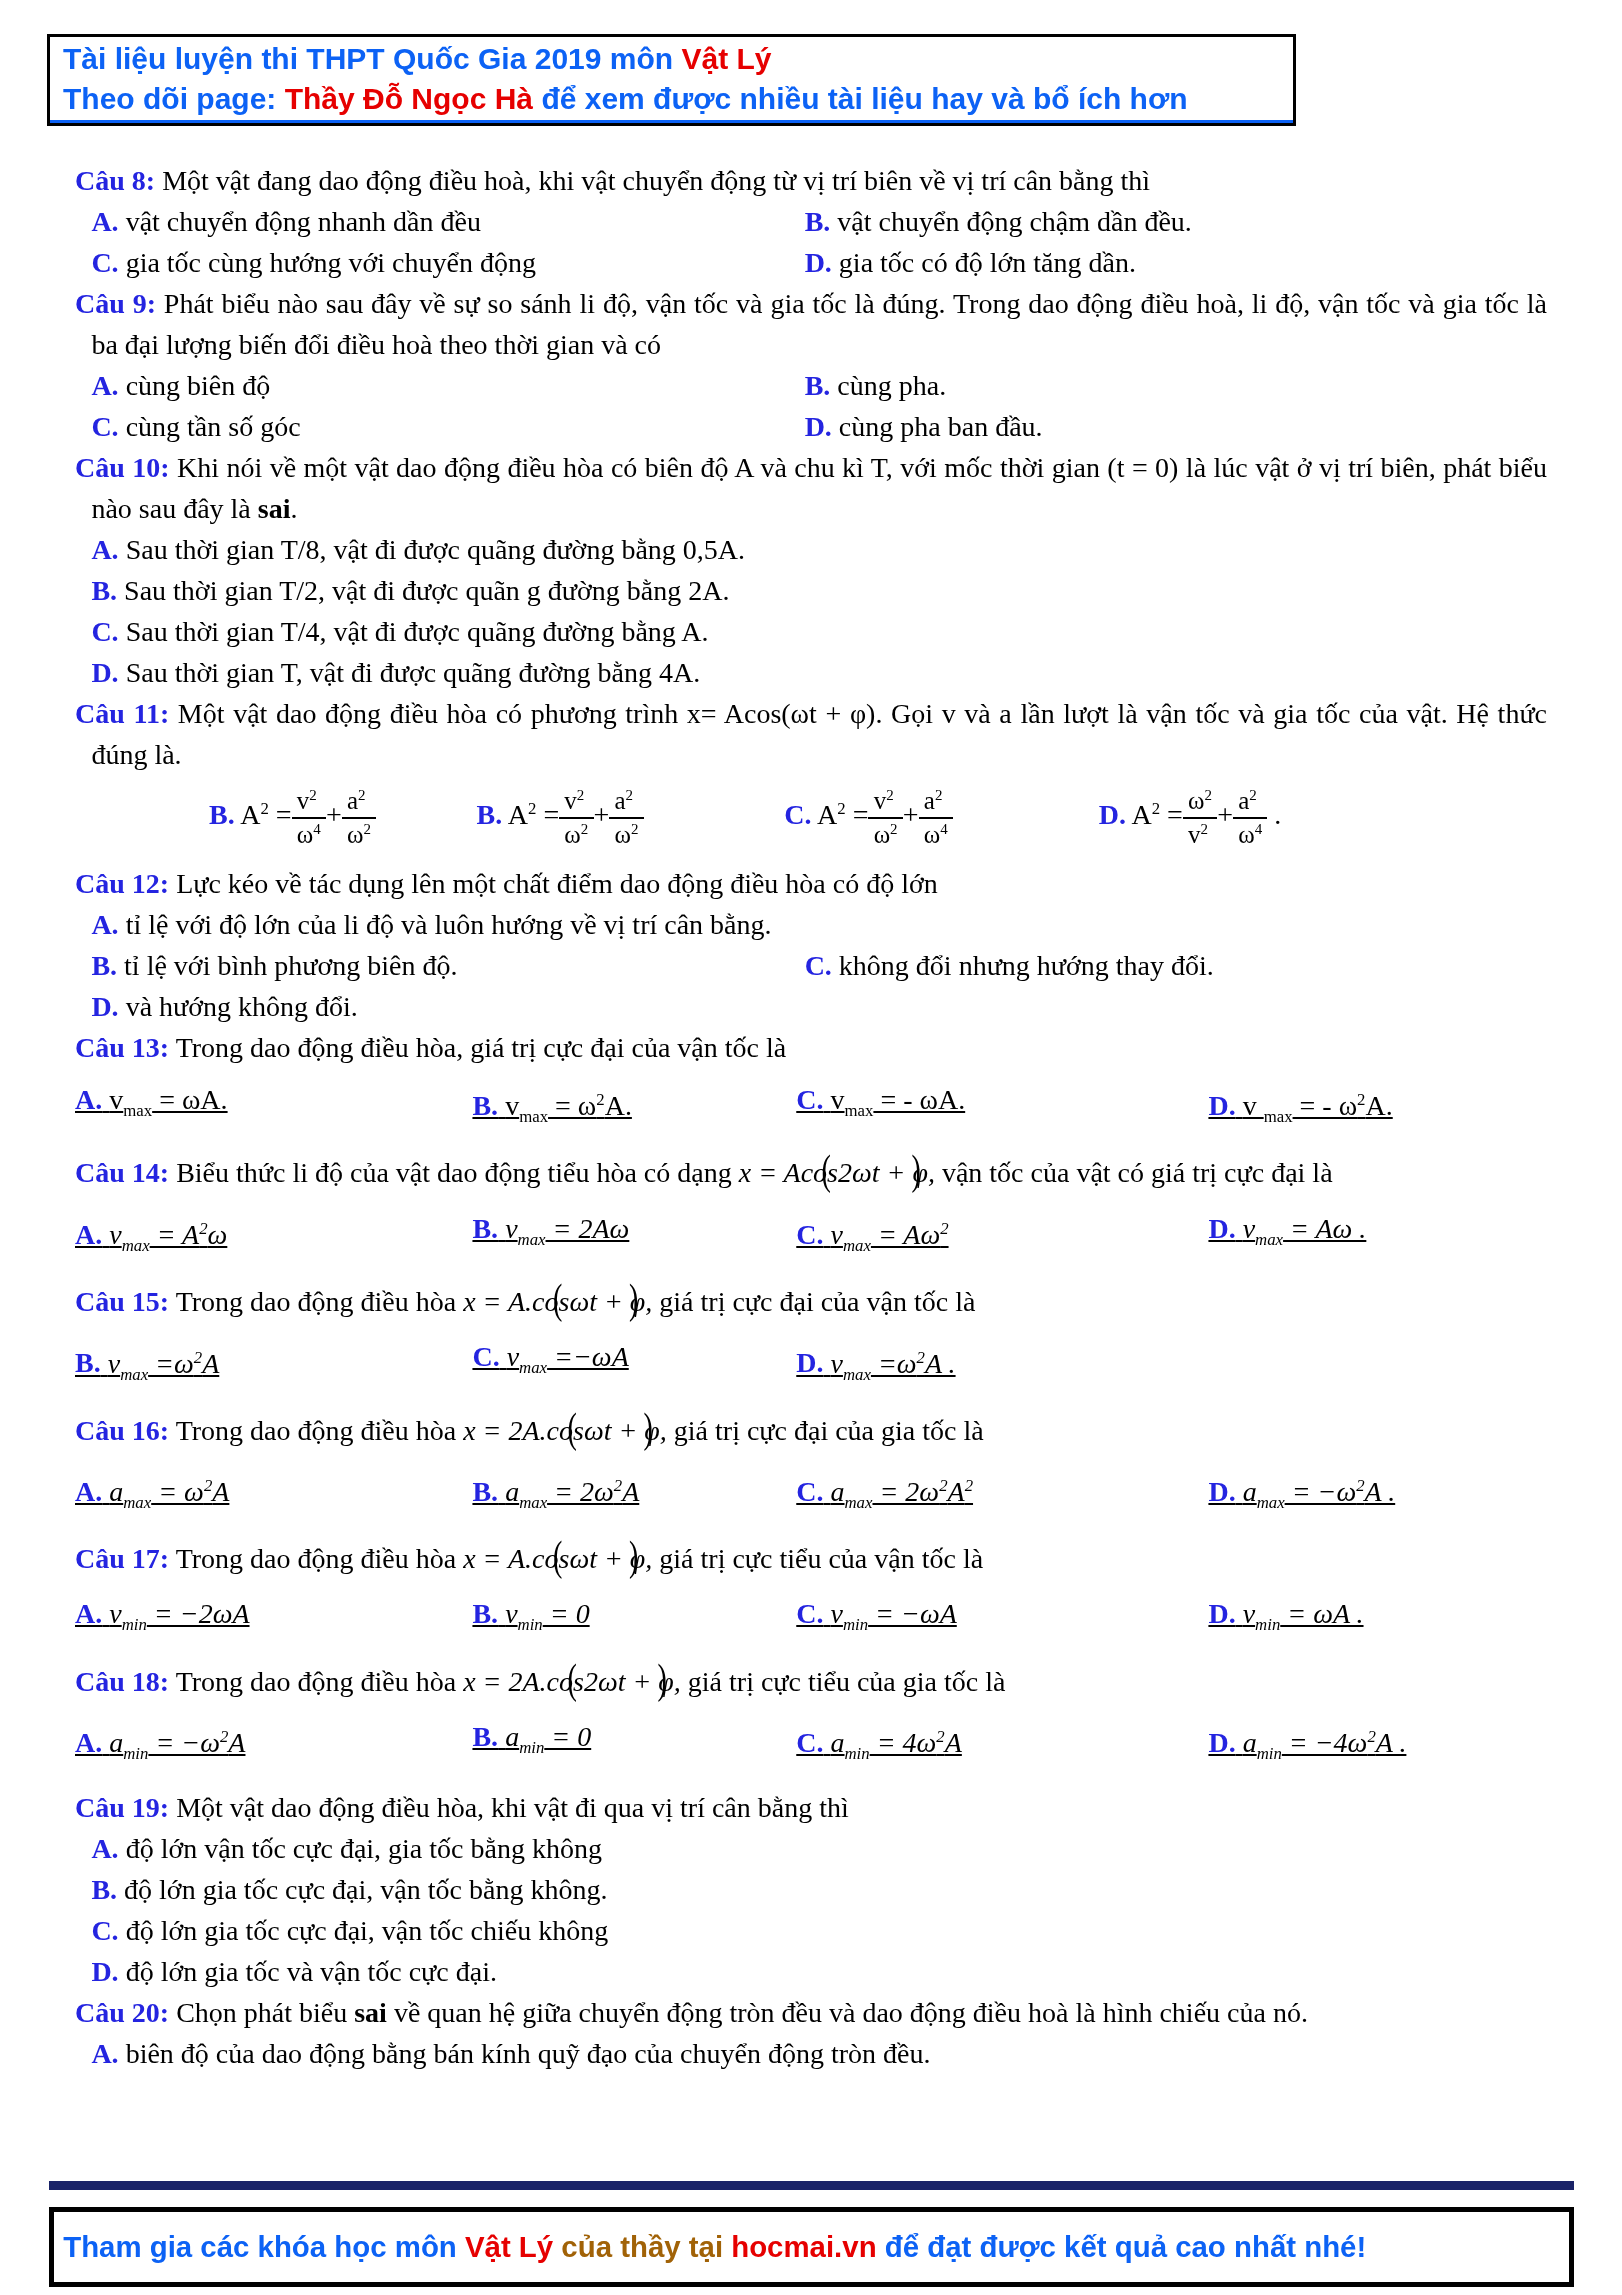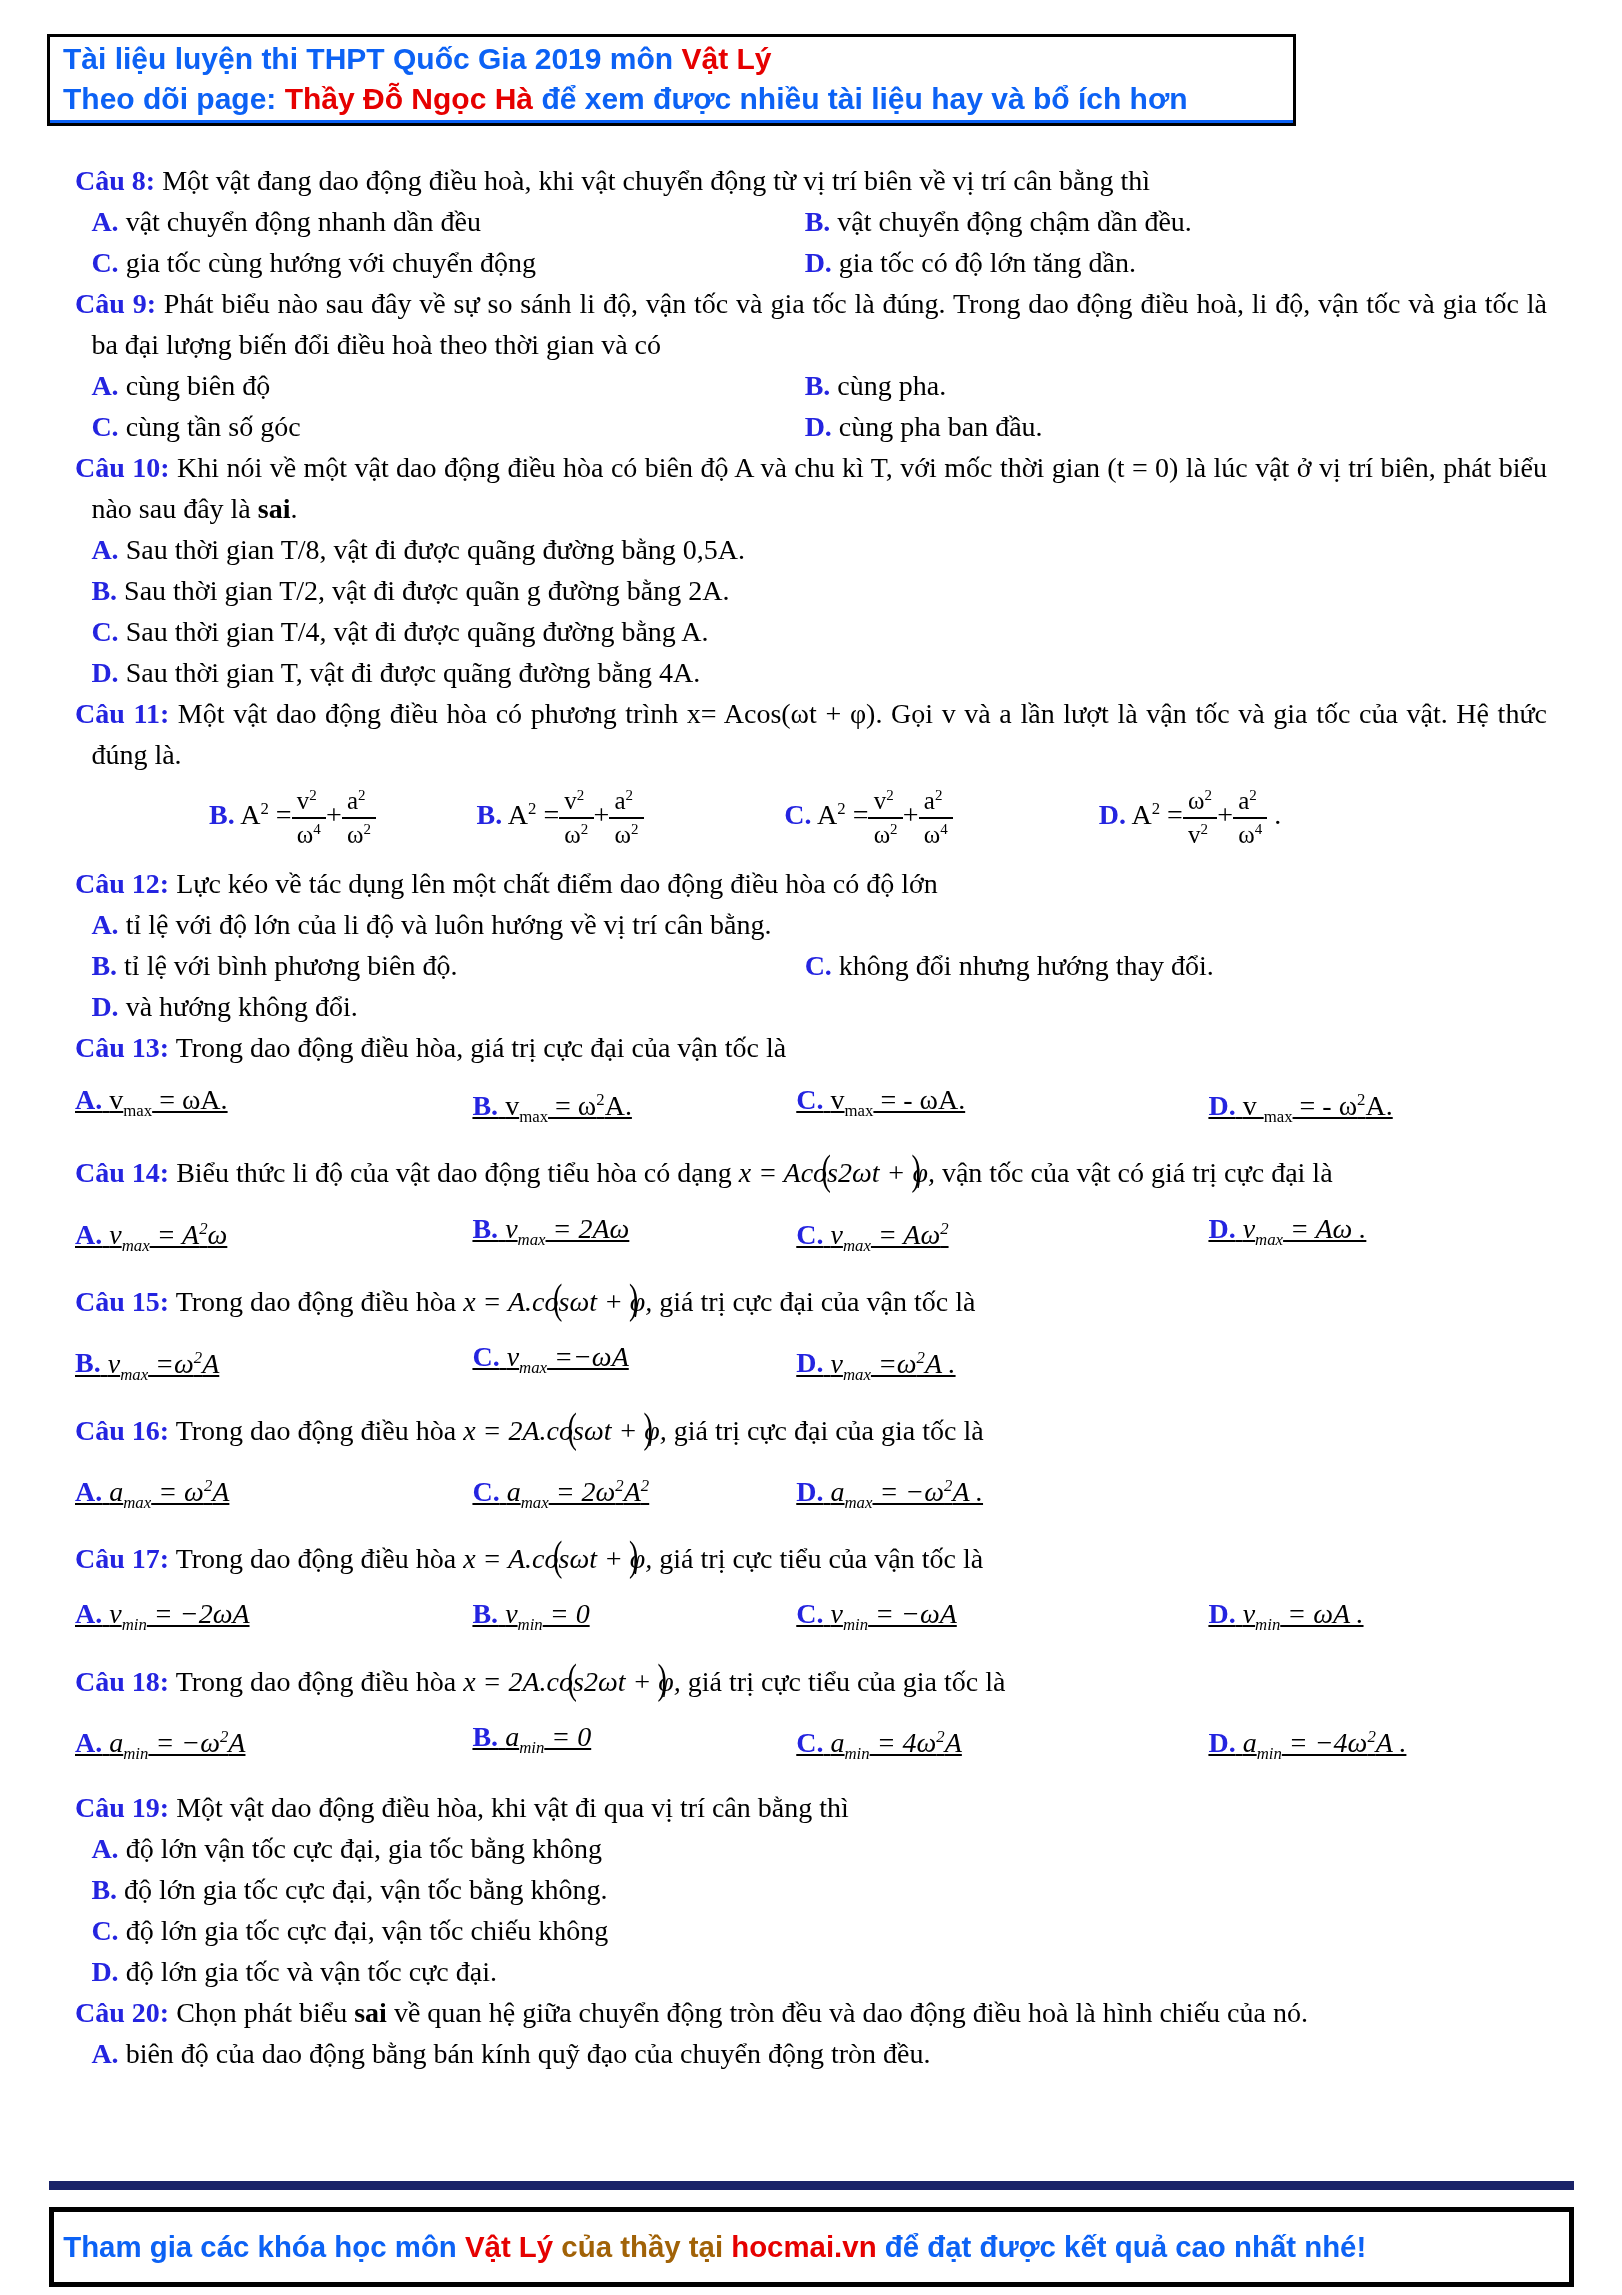--- a/index.html
+++ b/index.html
@@ -131,20 +131,21 @@
       <div class="opt-row cols4 tall">
         <div class="opt"><span class="olabel">B.</span> <span class="it">v<sub>max</sub> =ω<sup>2</sup>A</span></div>
         <div class="opt"><span class="olabel">C.</span> <span class="it">v<sub>max</sub> =−ωA</span></div>
         <div class="opt"><span class="olabel">D.</span> <span class="it">v<sub>max</sub> =ω<sup>2</sup>A .</span></div>
       </div>
     </div>
     <div class="q">
       <div class="stem mathy"><span class="qlabel">Câu 16:</span> <span>Trong dao động điều hòa </span><span class="it">x = 2A.cos<span class="bigp">(</span><span>ωt + φ</span><span class="bigp">)</span>,</span><span> giá trị cực đại của gia tốc là</span></div>
       <div class="opt-row cols4 tall">
         <div class="opt"><span class="olabel">A.</span> <span class="it">a<sub>max</sub> = ω<sup>2</sup>A</span></div>
+        <div class="opt"><span class="olabel">B.</span> <span class="it">a<sub>max</sub> = 2ω<sup>2</sup>A</span></div>
         <div class="opt"><span class="olabel">C.</span> <span class="it">a<sub>max</sub> = 2ω<sup>2</sup>A<sup>2</sup></span></div>
         <div class="opt"><span class="olabel">D.</span> <span class="it">a<sub>max</sub> = −ω<sup>2</sup>A .</span></div>
       </div>
     </div>
     <div class="q">
       <div class="stem mathy"><span class="qlabel">Câu 17:</span> <span>Trong dao động điều hòa </span><span class="it">x = A.cos<span class="bigp">(</span><span>ωt + φ</span><span class="bigp">)</span>,</span><span> giá trị cực tiểu của vận tốc là</span></div>
       <div class="opt-row cols4 tall">
         <div class="opt"><span class="olabel">A.</span> <span class="it">v<sub>min</sub> = −2ωA</span></div>
         <div class="opt"><span class="olabel">B.</span> <span class="it">v<sub>min</sub> = 0</span></div>
         <div class="opt"><span class="olabel">C.</span> <span class="it">v<sub>min</sub> = −ωA</span></div>

